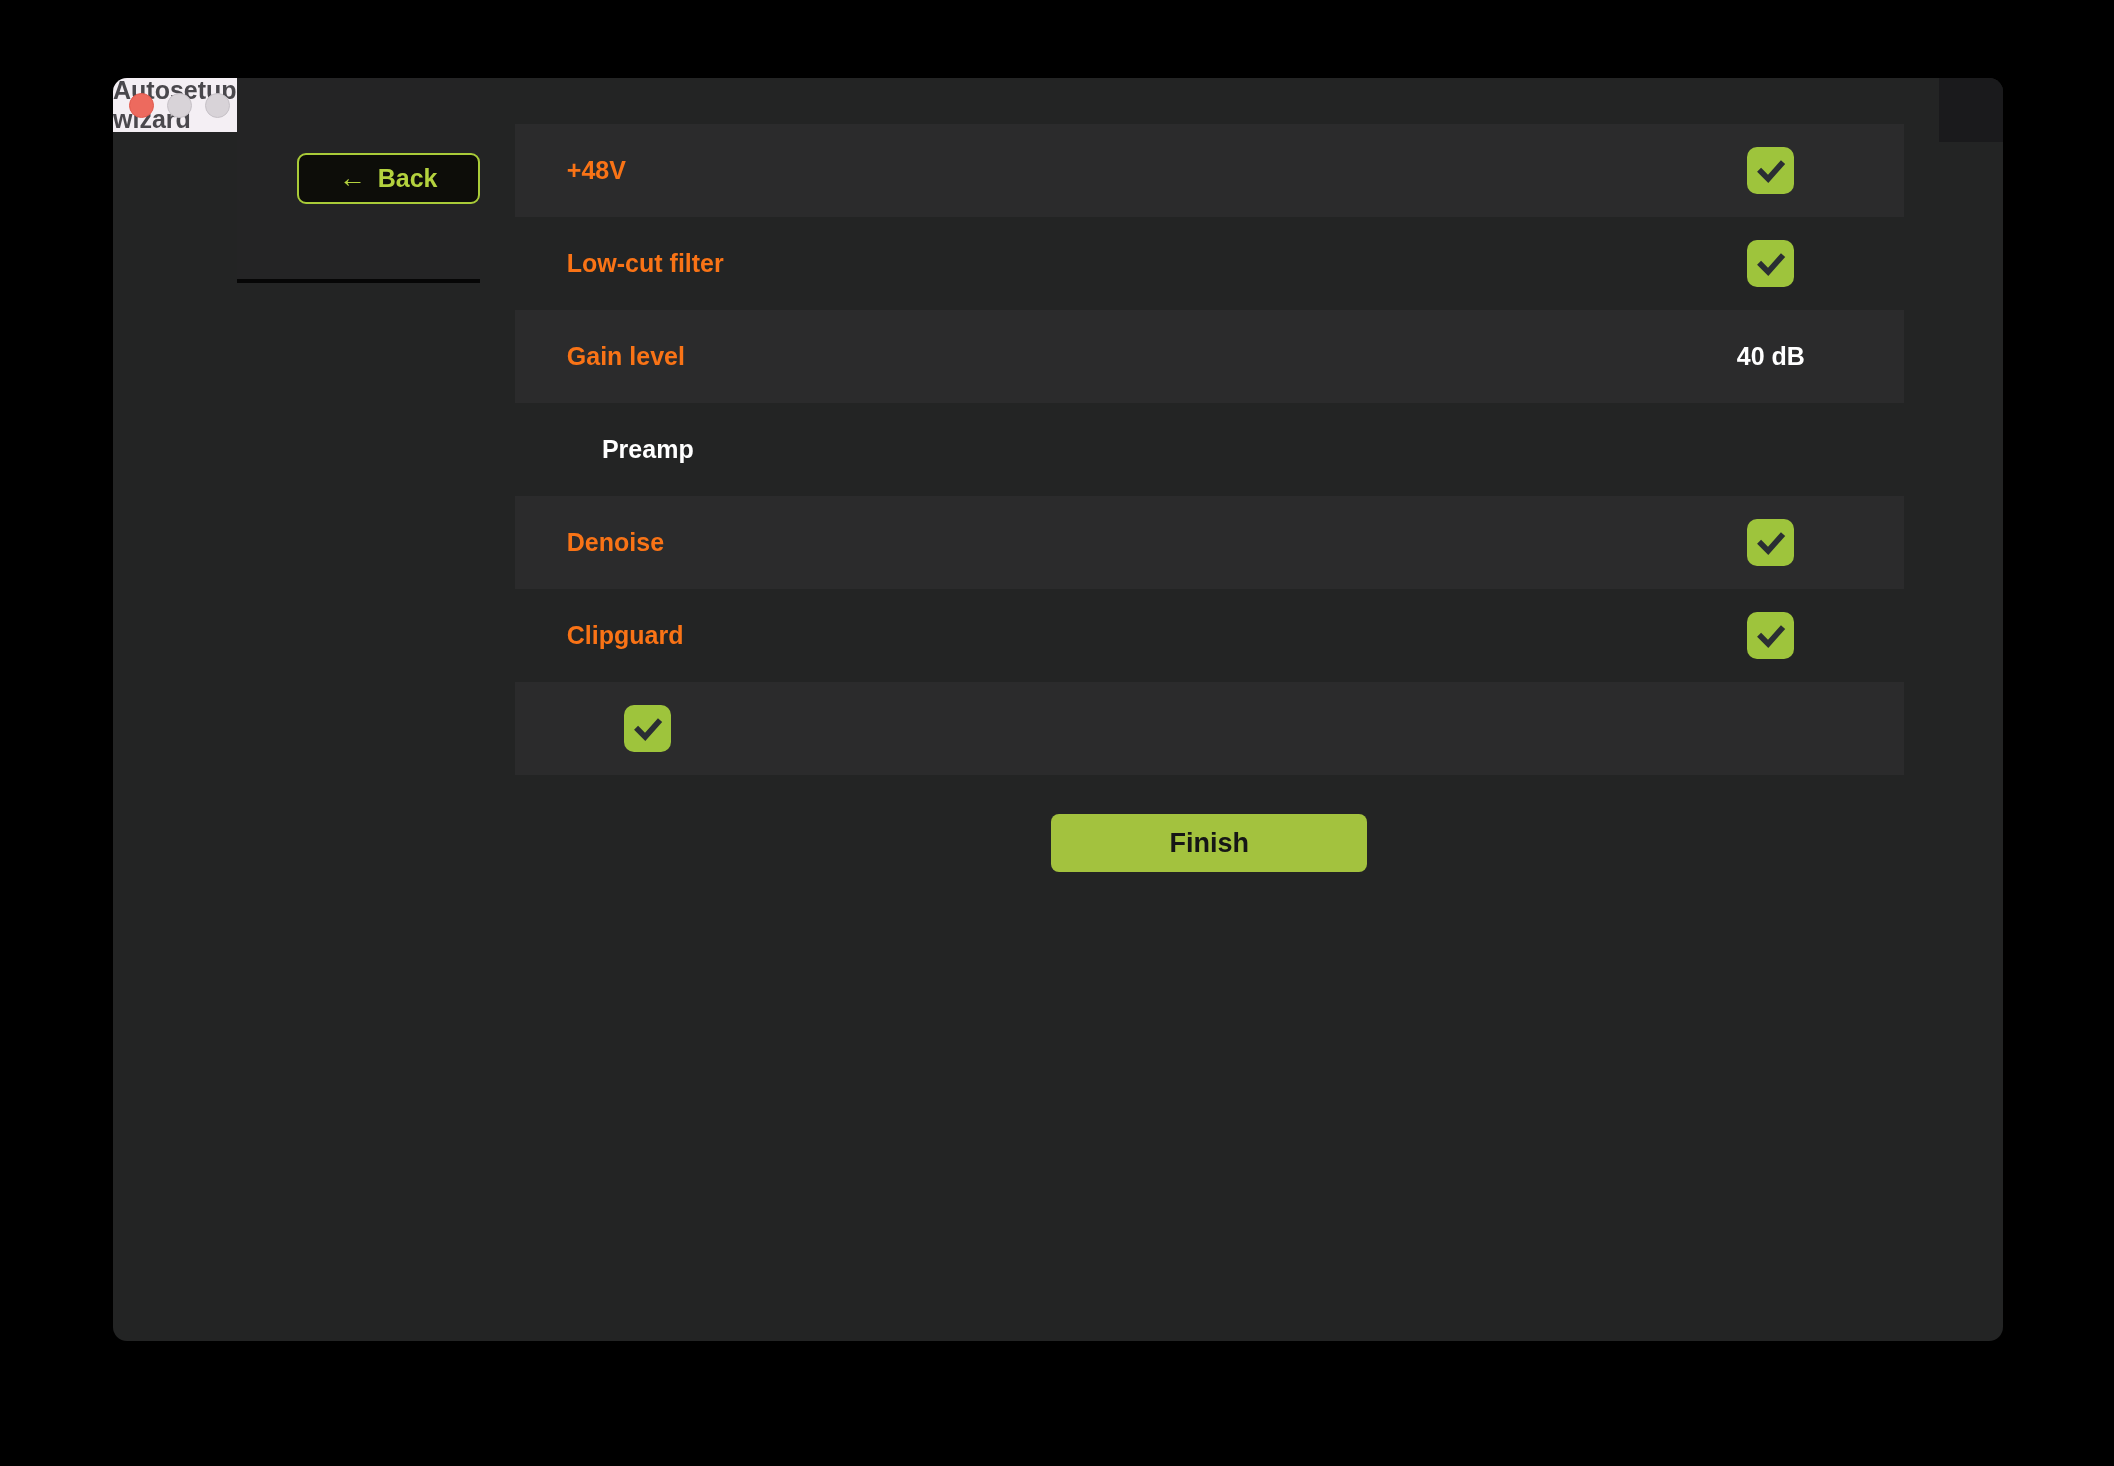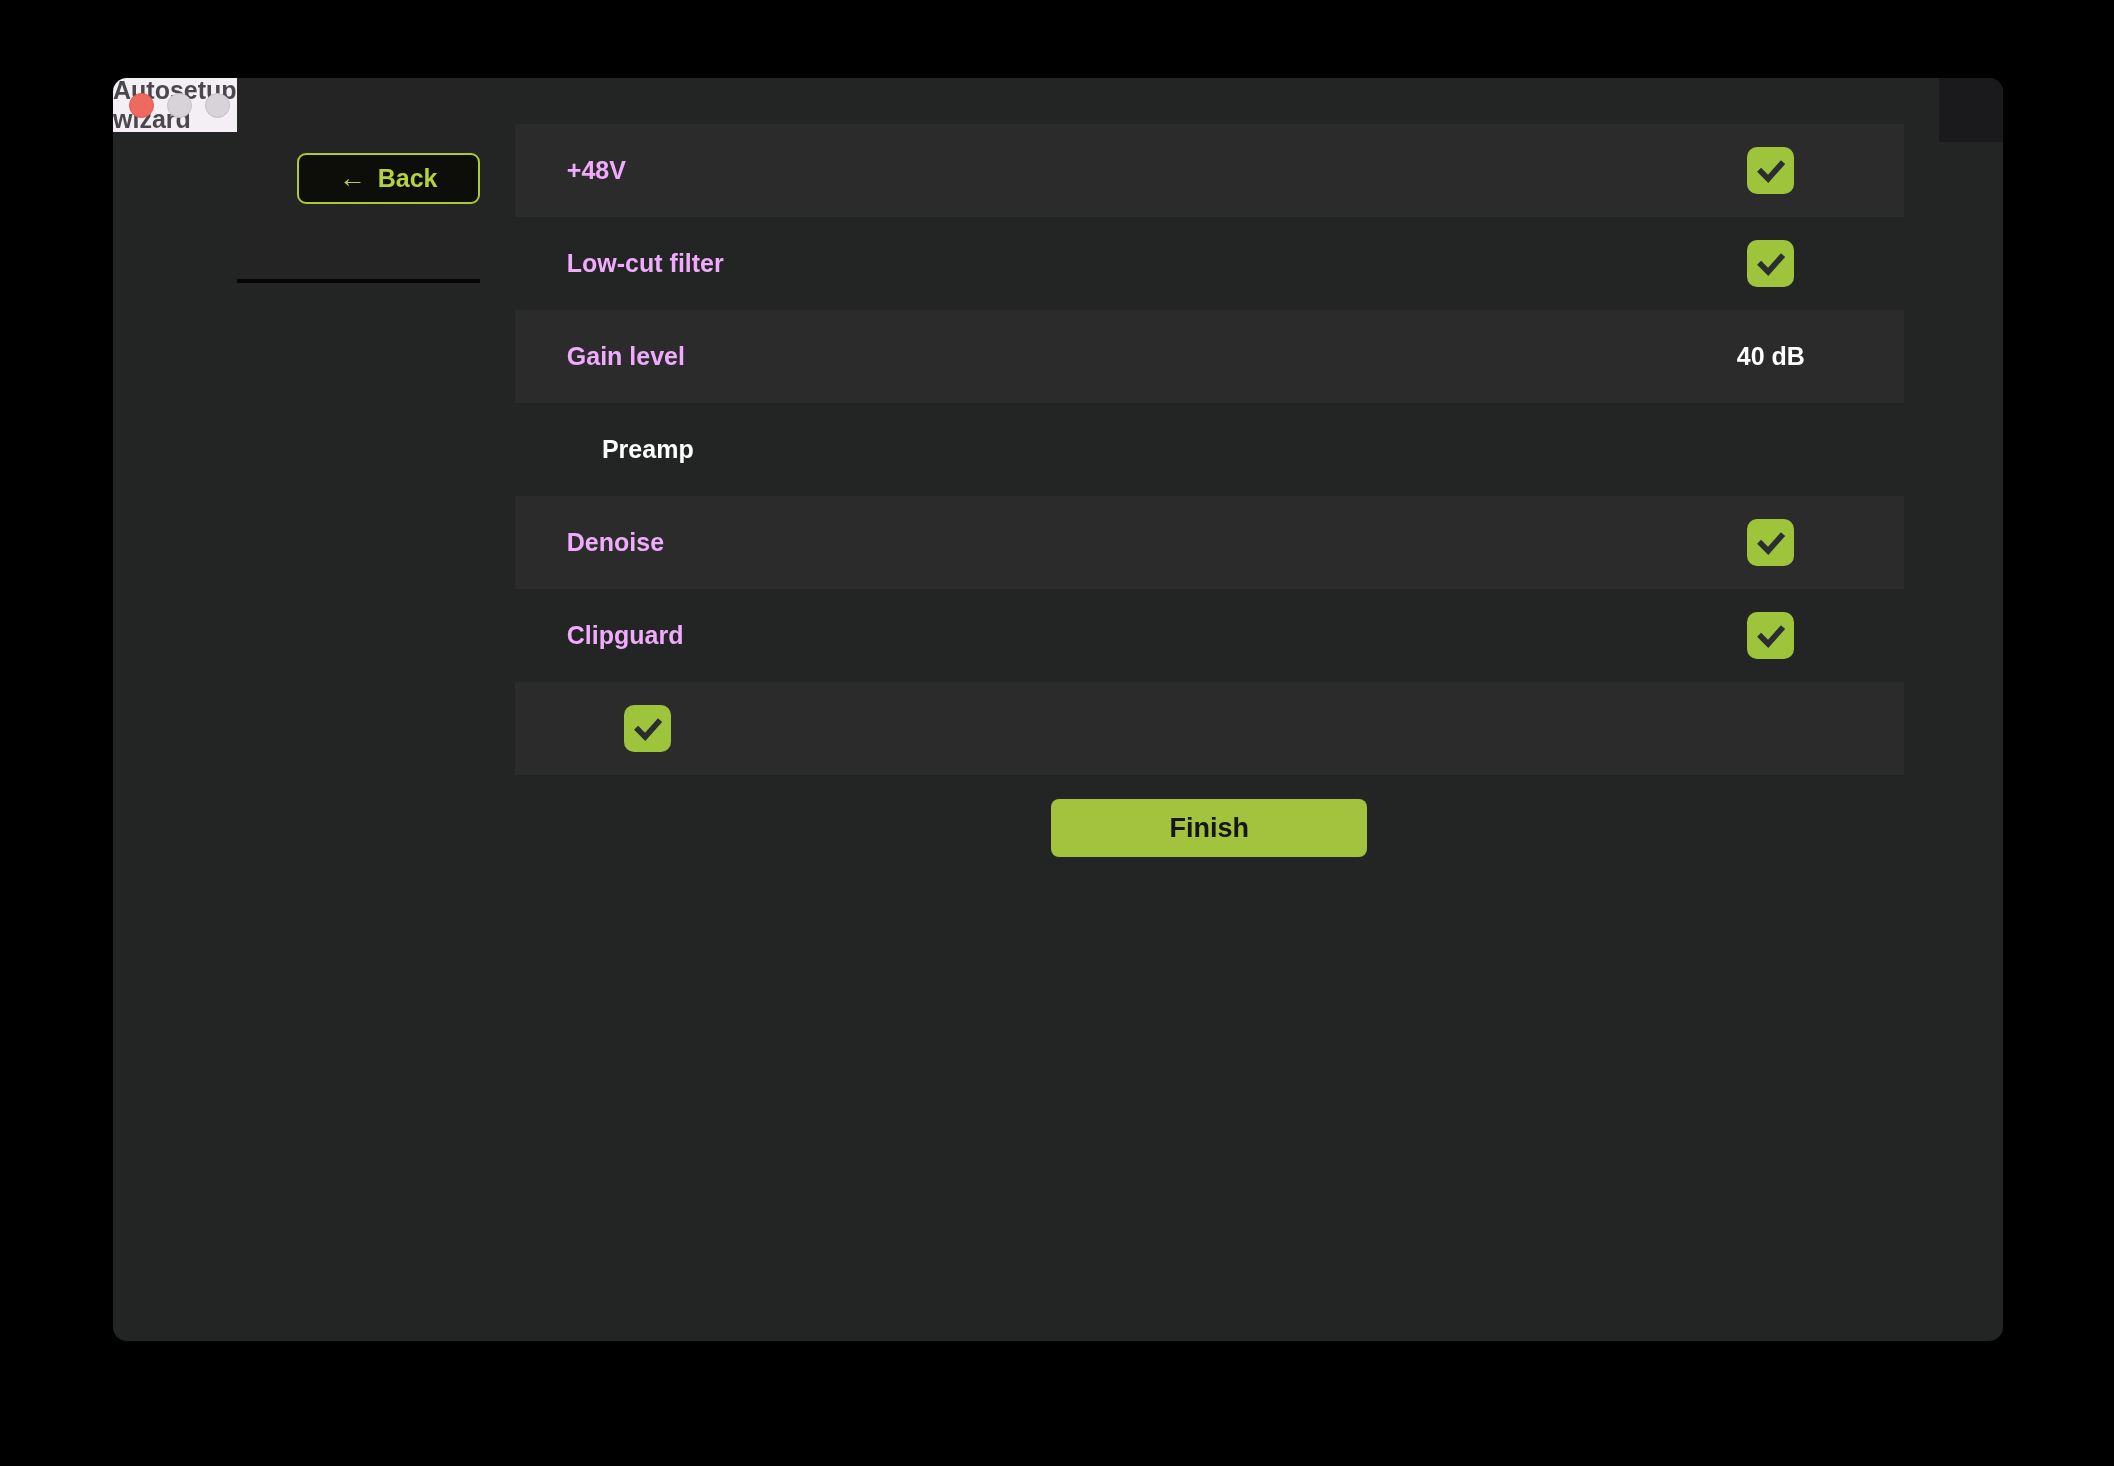--- a/index.html
+++ b/index.html
@@ -111,21 +111,21 @@
     height: 93px;
     display: flex;
     align-items: center;
   }
   .setting-row.alt { background: #2B2B2C; }
   .row-label {
     flex: 1 1 auto;
     padding-left: 52px;
     font-size: 25px;
     font-weight: bold;
-    color: #f0abfc;
+    color: #f97316;
   }
   .row-value {
     flex: 0 0 266px;
     width: 266px;
     display: flex;
     align-items: center;
     justify-content: center;
   }
   .value-text {
     font-size: 25px;
@@ -138,21 +138,21 @@
     border-radius: 10px;
     background: #9EC43C;
     display: flex;
     align-items: center;
     justify-content: center;
     cursor: pointer;
   }
   .checkbox svg { display: block; }
 
   .finish-button {
-    margin-top: 24px;
+    margin-top: 39px;
     width: 316px;
     height: 58px;
     background: #A3C23E;
     border: none;
     border-radius: 8px;
     font-family: "Liberation Sans", sans-serif;
     font-size: 27px;
     font-weight: bold;
     color: #161616;
     cursor: pointer;

